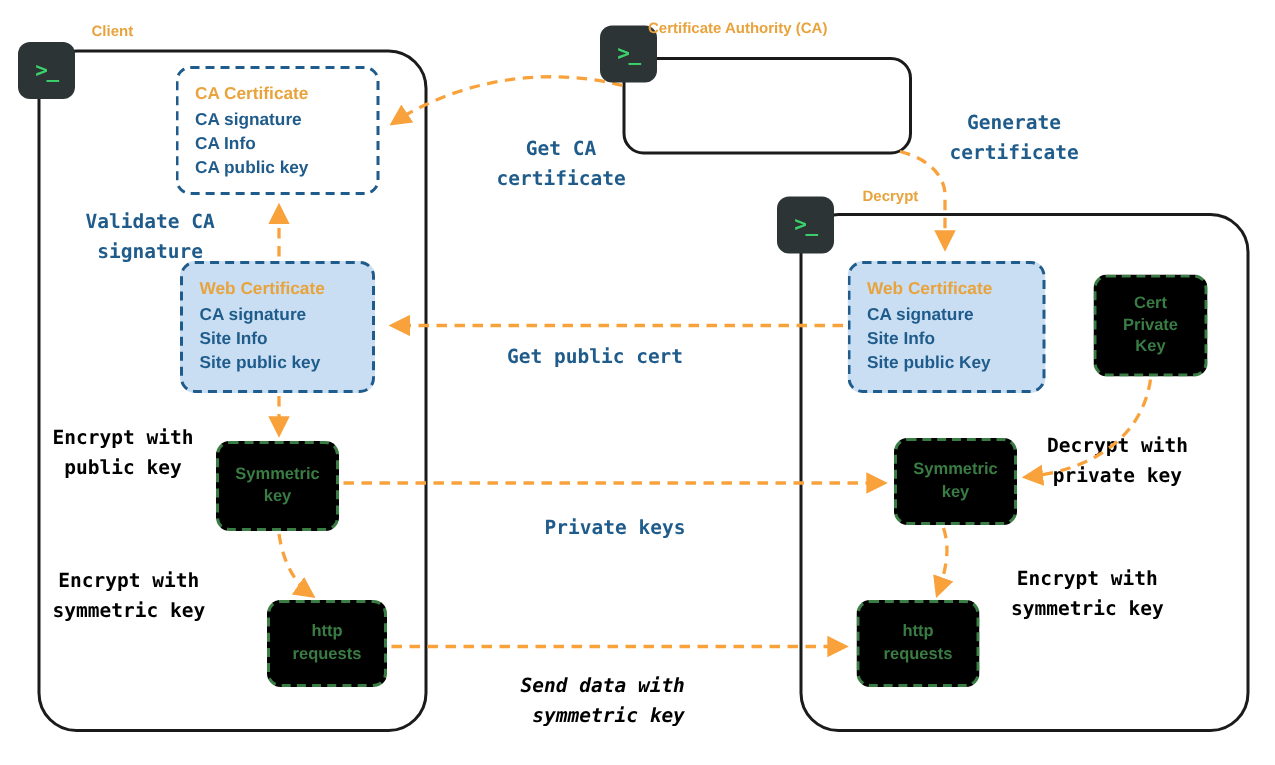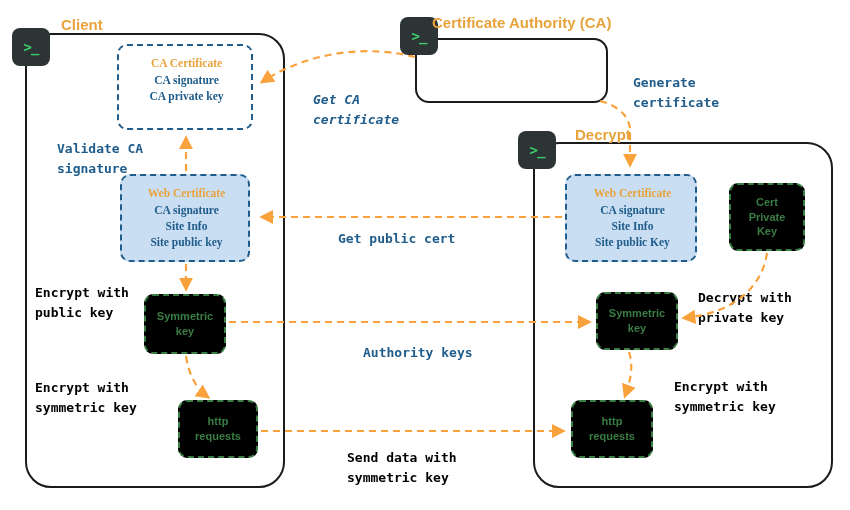--- a/index.html
+++ b/index.html
@@ -27,36 +27,35 @@
     font-size:14px;
     font-family:"DejaVu Sans Mono", monospace;
     display:flex; align-items:center; justify-content:center;
     letter-spacing:-1px;
     z-index:5;
   }
 
   .zone-label {
     color:#e8a33d;
     font-weight:bold;
-    font-size:15px;
+    font-size:10px;
     font-family:"Liberation Sans", sans-serif;
     z-index:5;
   }
 
   .cert-box {
     border:2px dashed #1f5c8b;
     border-radius:10px;
     background:#ffffff;
     padding:9px 8px 6px 11px;
-    font-family:Liberation Serif, serif;
+    font-family:Liberation Sans, sans-serif;
     font-size:11.5px;
     font-weight:bold;
     line-height:1.4;
     z-index:2;
-    text-align:center;
   }
   .cert-box.filled { background:#c9def2; }
   .cert-title { color:#e8a33d; margin-bottom:1px; }
   .cert-line { color:#1f5c8b; }
 
   .green-box {
     border:2px dashed #3a7d44;
     border-radius:9px;
     background:#000000;
     color:#3a7d44;
@@ -69,45 +68,47 @@
     white-space:pre-line;
     z-index:2;
   }
 
   .note {
     font-size:13px;
     font-weight:bold;
     white-space:pre-line;
     line-height:1.5;
     z-index:3;
+    text-align:center;
   }
   .note.blue  { color:#1f5c8b; }
   .note.green { color:#000000; }
-  .note.center { text-align:left; }
+  .note.center { text-align:right;font-style:italic; }
 
   svg.arrows {
     position:absolute; left:0; top:0;
     width:850px; height:510px;
     pointer-events:none;
     z-index:4;
   }
 </style>
 </head>
 <body>
 
 <div class="abs container" style="left:25px; top:33px; width:260px; height:455px;"></div>
 
 <div class="abs term-icon" style="left:12px; top:28px;">&gt;_</div>
 
 <div class="abs zone-label" style="left:61px; top:16px;">Client</div>
 
 <div class="abs cert-box" style="left:117px; top:44px; width:136px; height:86px;">
   <div class="cert-title">CA Certificate</div>
   <div class="cert-line">CA signature</div>
-  <div class="cert-line">CA private key</div>
+  <div class="cert-line">CA Info</div>
+  <div class="cert-line">CA public key</div>
 </div>
 
 <div class="abs note blue" style="left:57px; top:139px;">Validate CA
 signature</div>
 
 <div class="abs cert-box filled" style="left:120px; top:174px; width:130px; height:88px;">
   <div class="cert-title">Web Certificate</div>
   <div class="cert-line">CA signature</div>
   <div class="cert-line">Site Info</div>
   <div class="cert-line">Site public key</div>
@@ -153,29 +154,29 @@
 
 <div class="abs green-box" style="left:596px; top:292px; width:82px; height:58px;">Symmetric
 key</div>
 
 <div class="abs note green" style="left:674px; top:377px;">Encrypt with
 symmetric key</div>
 
 <div class="abs green-box" style="left:571px; top:400px; width:82px; height:58px;">http
 requests</div>
 
-<div class="abs note blue" style="left:313px; top:90px;font-style:italic;">Get CA
+<div class="abs note blue" style="left:331px; top:90px;">Get CA
 certificate</div>
 
 <div class="abs note blue" style="left:633px; top:73px;">Generate
 certificate</div>
 
 <div class="abs note blue" style="left:338px; top:229px;">Get public cert</div>
 
-<div class="abs note blue" style="left:363px; top:343px;">Authority keys</div>
+<div class="abs note blue" style="left:363px; top:343px;">Private keys</div>
 
 <div class="abs note green center" style="left:347px; top:448px;">Send data with
 symmetric key</div>
 
 <svg class="arrows" viewBox="0 0 850 510">
   <defs>
     <marker id="ah" viewBox="0 0 10 10" refX="8" refY="5" markerWidth="6.5" markerHeight="6.5" orient="auto-start-reverse">
       <path d="M0,0 L10,5 L0,10 z" fill="#f9a23c"></path>
     </marker>
   </defs>

